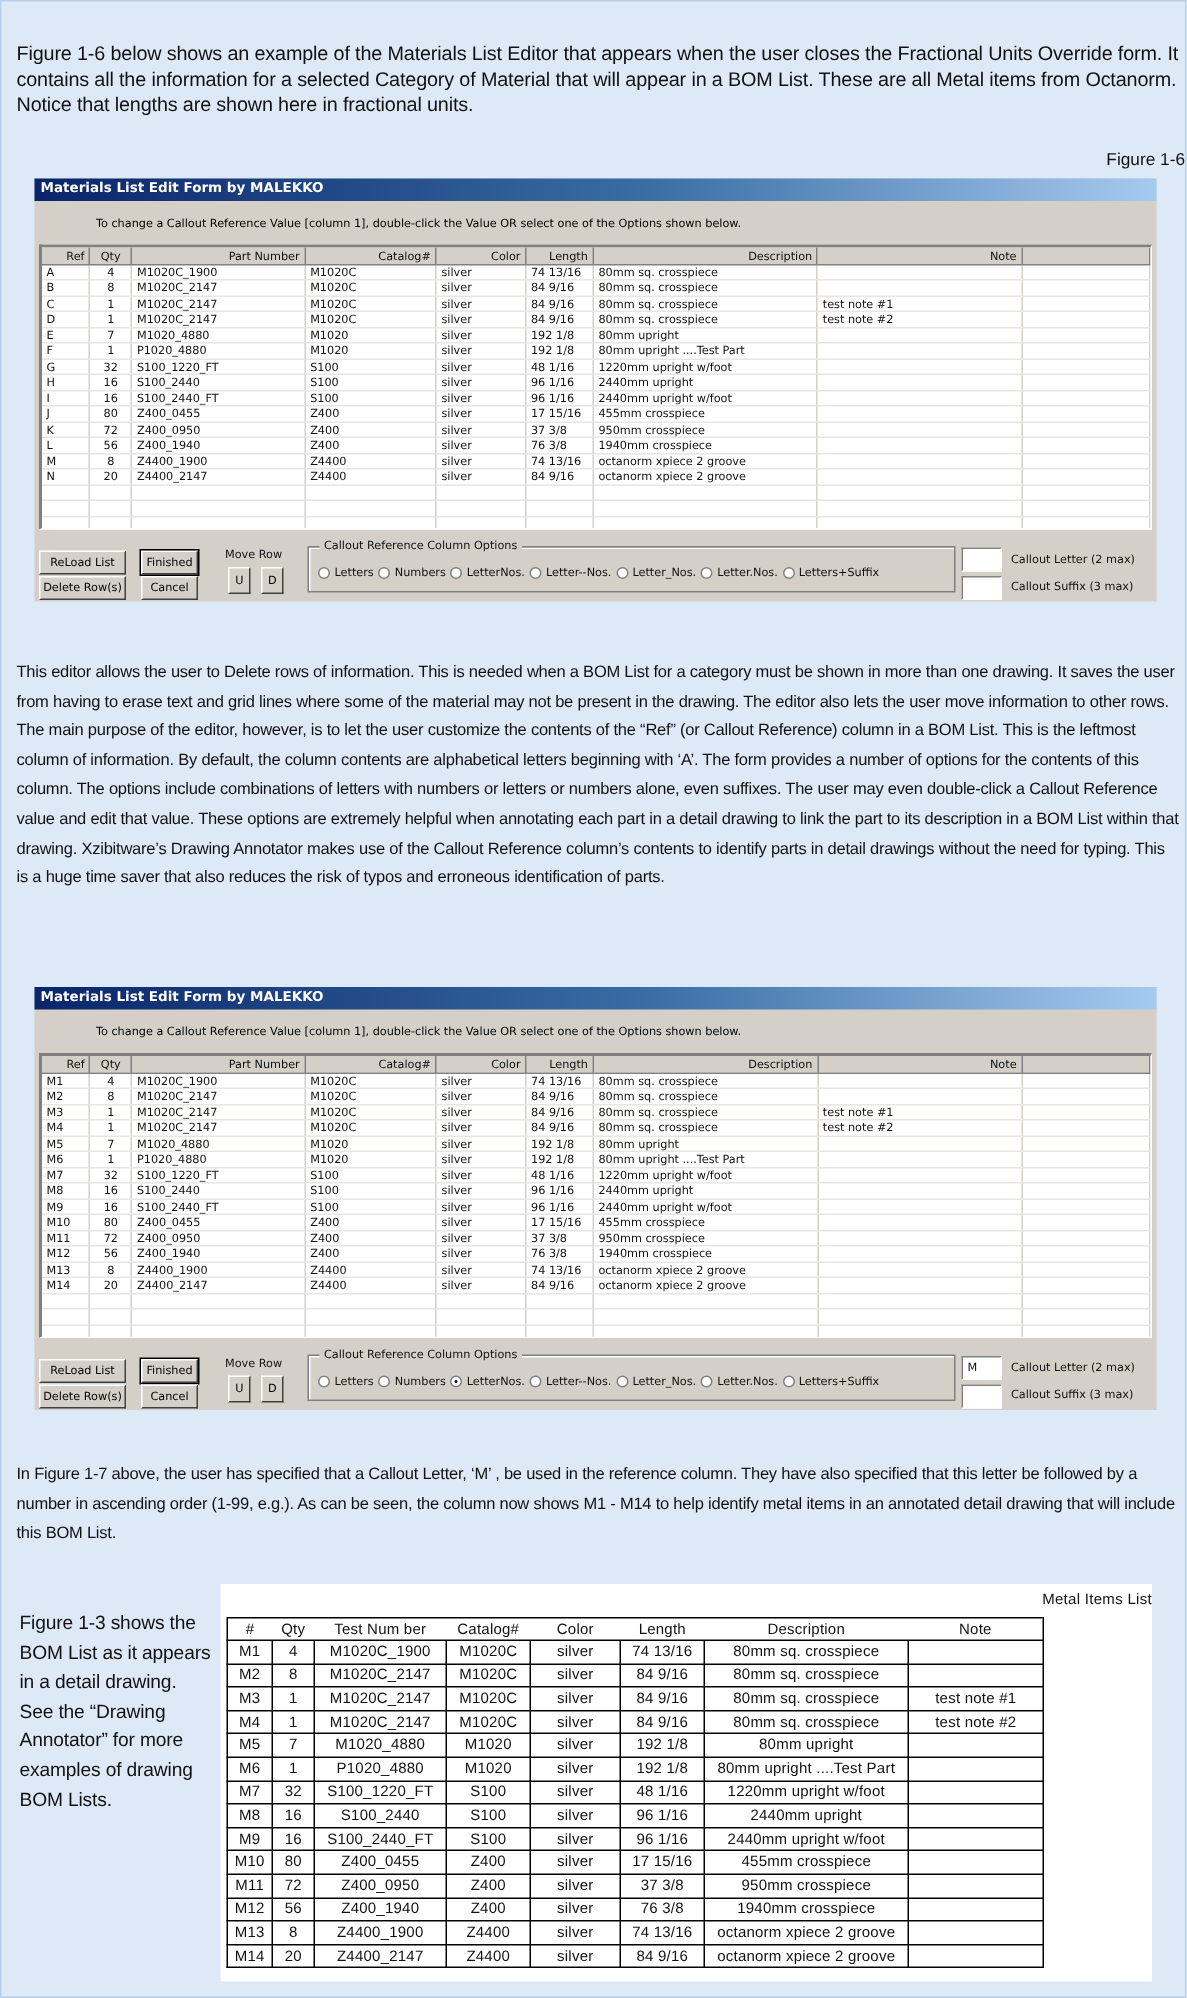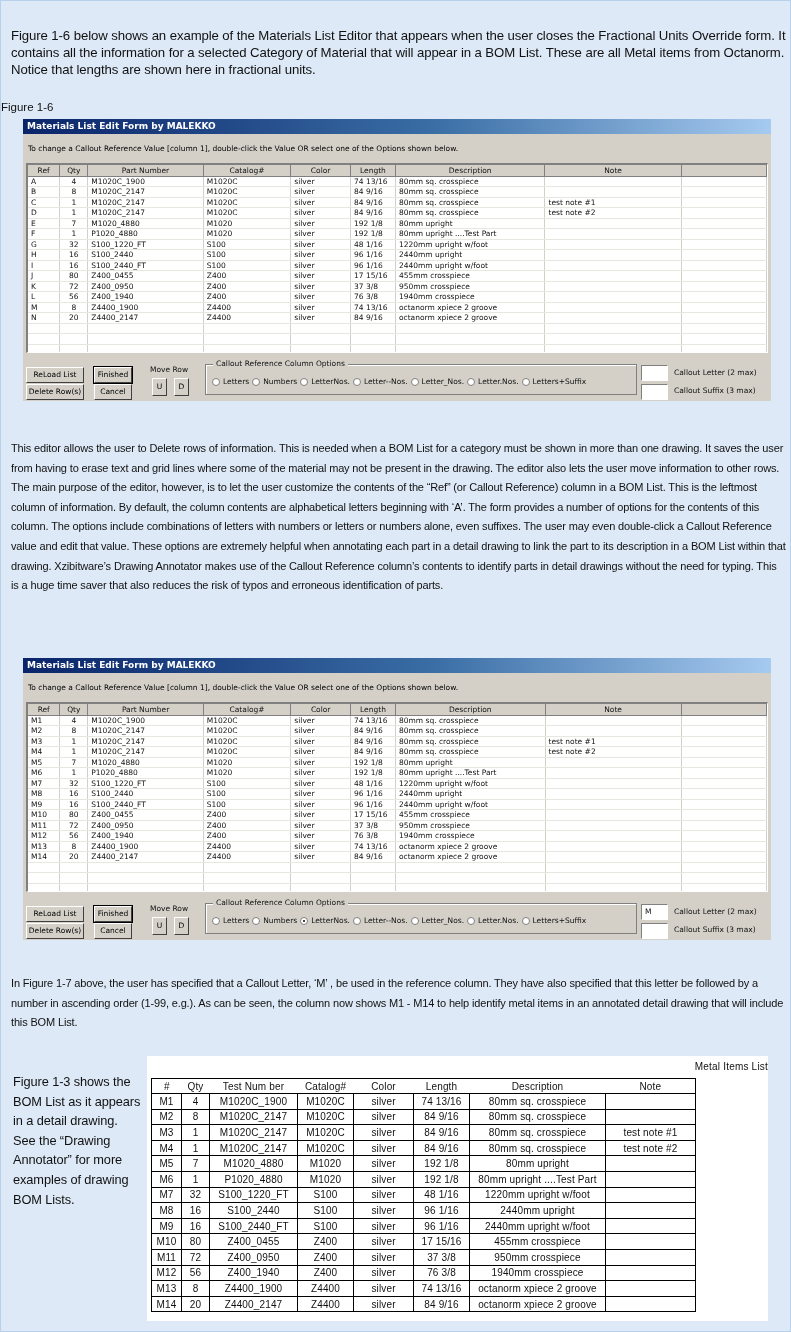--- a/index.html
+++ b/index.html
@@ -13,53 +13,53 @@
   .page {
     position: relative; width: 791px; height: 1332px;
     border: 1px solid #b8d0ea;
     background: #dde9f6;
   }
   .intro {
     position: absolute; left: 10px; top: 26px; width: 775px;
     font-size: 13.2px; line-height: 17px; letter-spacing: -0.1px;
   }
   .fig-caption {
-    position: absolute; width: 100%; text-align: left;
+    position: absolute; width: 100%; text-align: right;
     font-size: 11.5px; left: 0;
   }
   .para {
     position: absolute; left: 10px; width: 775px;
     font-size: 11px; line-height: 19.6px; letter-spacing: -0.15px;
   }
 
   
   .form {
     position: absolute; left: 22px; width: 748px;
     background: #d4d0c8;
     font-family: "DejaVu Sans", sans-serif;
   }
   .titlebar {
     height: 15px;
     background: linear-gradient(to right, #0a246a 0%, #3a6ea5 55%, #a6caf0 100%);
     color: #fff; font-weight: bold; font-size: 9px; line-height: 15px;
     padding-left: 4px;
   }
   .instr {
-    font-size: 7.5px; padding: 10px 0 0 5px; height: 29px; color: #000;
+    font-size: 7.5px; padding: 10px 0 0 5px; height: 29px; color: #000; margin-left: 36px;
   }
   .grid-wrap {
     margin: 0 0 0 3px; width: 742px; height: 190px;
     background: #fff;
     border-top: 2px solid #808080; border-left: 2px solid #808080;
     border-right: 1px solid #fff; border-bottom: 1px solid #fff;
     overflow: hidden;
   }
   table.grid { border-collapse: collapse; font-size: 7.5px; table-layout: fixed; }
   table.grid th {
-    background: #d4d0c8; font-weight: normal; text-align: center;
+    background: #d4d0c8; font-weight: normal; text-align: right;
     height: 11px; padding: 0 3px; border-right: 1px solid #808080;
     border-bottom: 1px solid #808080; white-space: nowrap;
   }
   table.grid td {
     height: 10.5px; padding: 0 3px; border-right: 1px solid #d4d0c8;
     border-bottom: 1px solid #e8e6e0; white-space: nowrap; line-height: 9.5px;
   }
   table.grid td.c { text-align: center; }
   .controls { position: relative; height: 48px; font-size: 7.5px; }
   .btn {

